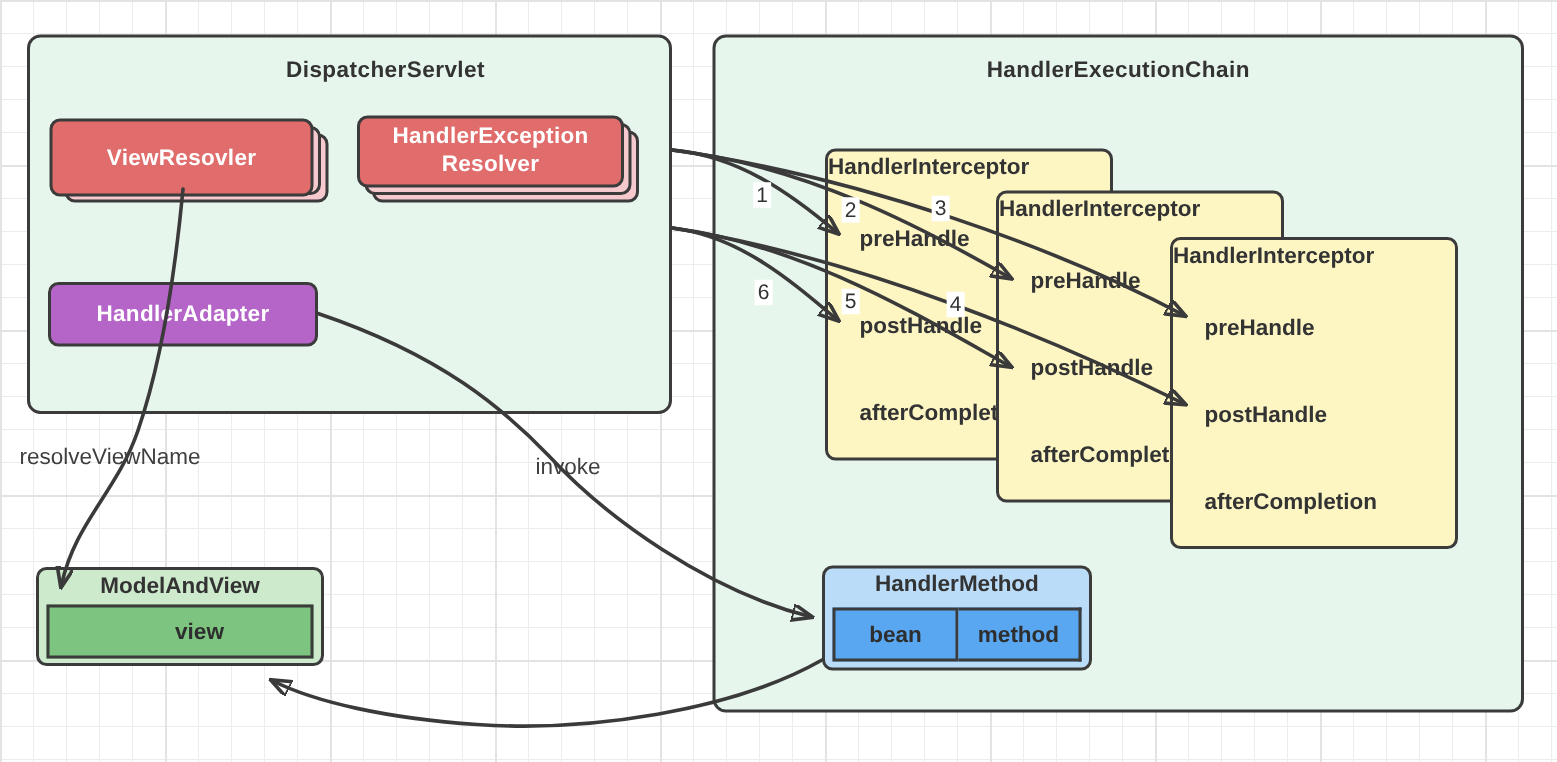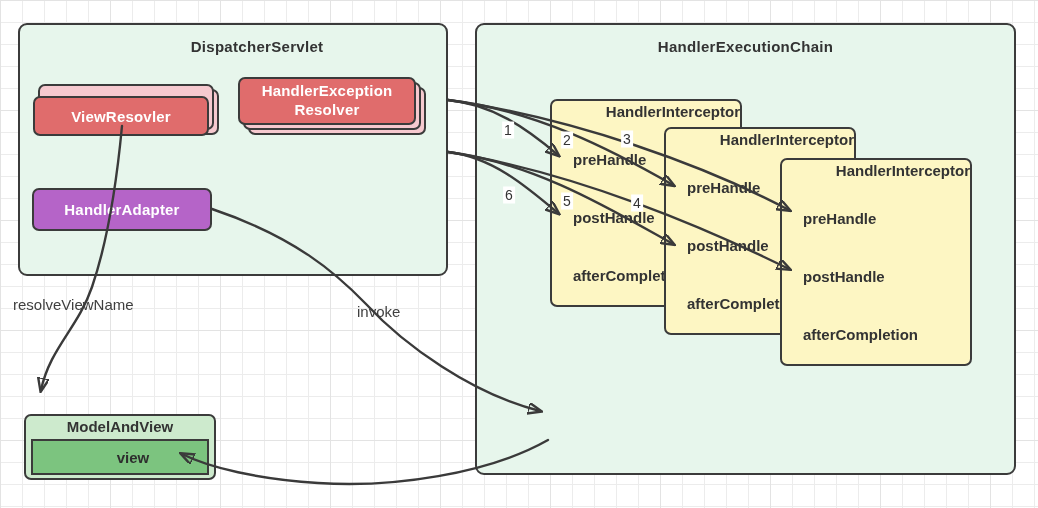--- a/index.html
+++ b/index.html
@@ -26,30 +26,30 @@
   .bigbox{position:absolute;background:var(--container_fill);border:2.5px solid var(--container_border);border-radius:9px;box-sizing:border-box;}
   .bigtitle{position:absolute;width:100%;text-align:center;font-weight:bold;font-size:15px;letter-spacing:.3px;color:var(--ink);}
   .node{position:absolute;box-sizing:border-box;border:2.5px solid var(--container_border);border-radius:7px;
         display:flex;align-items:center;justify-content:center;text-align:center;
         font-weight:bold;font-size:15px;letter-spacing:.2px;}
   .stack-layer{position:absolute;box-sizing:border-box;border:2.5px solid var(--container_border);border-radius:7px;background:var(--red_stack_fill);}
   .red{background:var(--red_fill);color:var(--text_light);}
   .purple{background:var(--purple_fill);color:var(--text_light);}
   .interceptor{position:absolute;width:192px;height:208px;box-sizing:border-box;background:var(--yellow_fill);
                border:2.5px solid var(--container_border);border-radius:7px;}
-  .interceptor .ititle{position:absolute;top:2px;width:100%;text-align:right;font-weight:bold;font-size:15px;}
+  .interceptor .ititle{position:absolute;top:2px;width:100%;text-align:left;font-weight:bold;font-size:15px;}
   .interceptor .imethod{position:absolute;left:21px;font-weight:bold;font-size:15px;white-space:nowrap;}
   .m1{top:50px}.m2{top:108px}.m3{top:166px}
   .tablebox{position:absolute;box-sizing:border-box;border:2.5px solid var(--container_border);border-radius:7px;}
   .tablebox .ttitle{position:absolute;top:2px;width:100%;text-align:center;font-weight:bold;font-size:15px;color:var(--ink);}
   .tablebox .cells{position:absolute;left:5px;right:5px;display:flex;}
   .tablebox .cell{flex:1;box-sizing:border-box;border:2px solid var(--container_border);
                   display:flex;align-items:center;justify-content:center;font-weight:bold;font-size:15px;color:#2e2e2e;}
   .tablebox .cell + .cell{border-left:none;}
-  .mv{background:var(--mv_fill);margin-top:36px;}
+  .mv{background:var(--mv_fill);}
   .mv .cell{background:var(--mv_cell_fill);padding-left:26px;}
   .hm{background:var(--hm_fill);}
   .hm .cell{background:var(--hm_cell_fill);}
   .edge-label{position:absolute;font-size:15px;color:var(--label_ink);white-space:nowrap;z-index:12;}
   svg.wires{position:absolute;left:0;top:0;z-index:50;pointer-events:none;}
   svg.wires path{fill:none;stroke:var(--line);stroke-width:2.4px;stroke-linecap:round;}
   .chip{position:absolute;z-index:60;transform:translate(-50%,-50%);background:#ffffff;color:var(--ink);
         font-size:14px;line-height:17px;padding:0 2px;}
 </style>
 </head>
@@ -60,21 +60,21 @@
   <div class="bigbox" style="left:18px;top:23px;width:430px;height:253px;">
     <div class="bigtitle" style="top:13px;margin-left:24px;">DispatcherServlet</div>
   </div>
 
   <div class="bigbox" style="left:475px;top:23px;width:541px;height:452px;">
     <div class="bigtitle" style="top:13px;">HandlerExecutionChain</div>
   </div>
 
   <div class="stack-layer" style="left:43px;top:89px;width:176px;height:46px;"></div>
   <div class="stack-layer" style="left:38px;top:84px;width:176px;height:46px;"></div>
-  <div class="node red" style="left:33px;top:96px;width:176px;height:40px;">
+  <div class="node red" style="left:33px;top:79px;width:176px;height:52px;">
     <span>ViewResovler</span>
   </div>
 
   <div class="stack-layer" style="left:248px;top:87px;width:178px;height:48px;"></div>
   <div class="stack-layer" style="left:243px;top:82px;width:178px;height:48px;"></div>
   <div class="node red" style="left:238px;top:77px;width:178px;height:48px;line-height:1.25;">
     <span>
       <span>HandlerException</span><br>
       <span>Resolver</span>
     </span>
@@ -98,20 +98,27 @@
     <div class="imethod m3">afterCompletion</div>
   </div>
 
   <div class="interceptor" style="left:780px;top:158px;">
     <div class="ititle">HandlerInterceptor</div>
     <div class="imethod m1">preHandle</div>
     <div class="imethod m2">postHandle</div>
     <div class="imethod m3">afterCompletion</div>
   </div>
 
+  <div class="tablebox hm" style="left:548px;top:377px;width:180px;height:70px;">
+    <div class="ttitle">HandlerMethod</div>
+    <div class="cells" style="top:26px;height:36px;">
+      <div class="cell">bean</div>
+      <div class="cell">method</div>
+    </div>
+  </div>
 
   <div class="tablebox mv" style="left:24px;top:378px;width:192px;height:66px;">
     <div class="ttitle">ModelAndView</div>
     <div class="cells" style="top:23px;height:36px;">
       <div class="cell">view</div>
     </div>
   </div>
 
   <div class="edge-label" style="left:13px;top:296px;">resolveViewName</div>
   <div class="edge-label" style="left:357px;top:303px;">invoke</div>

